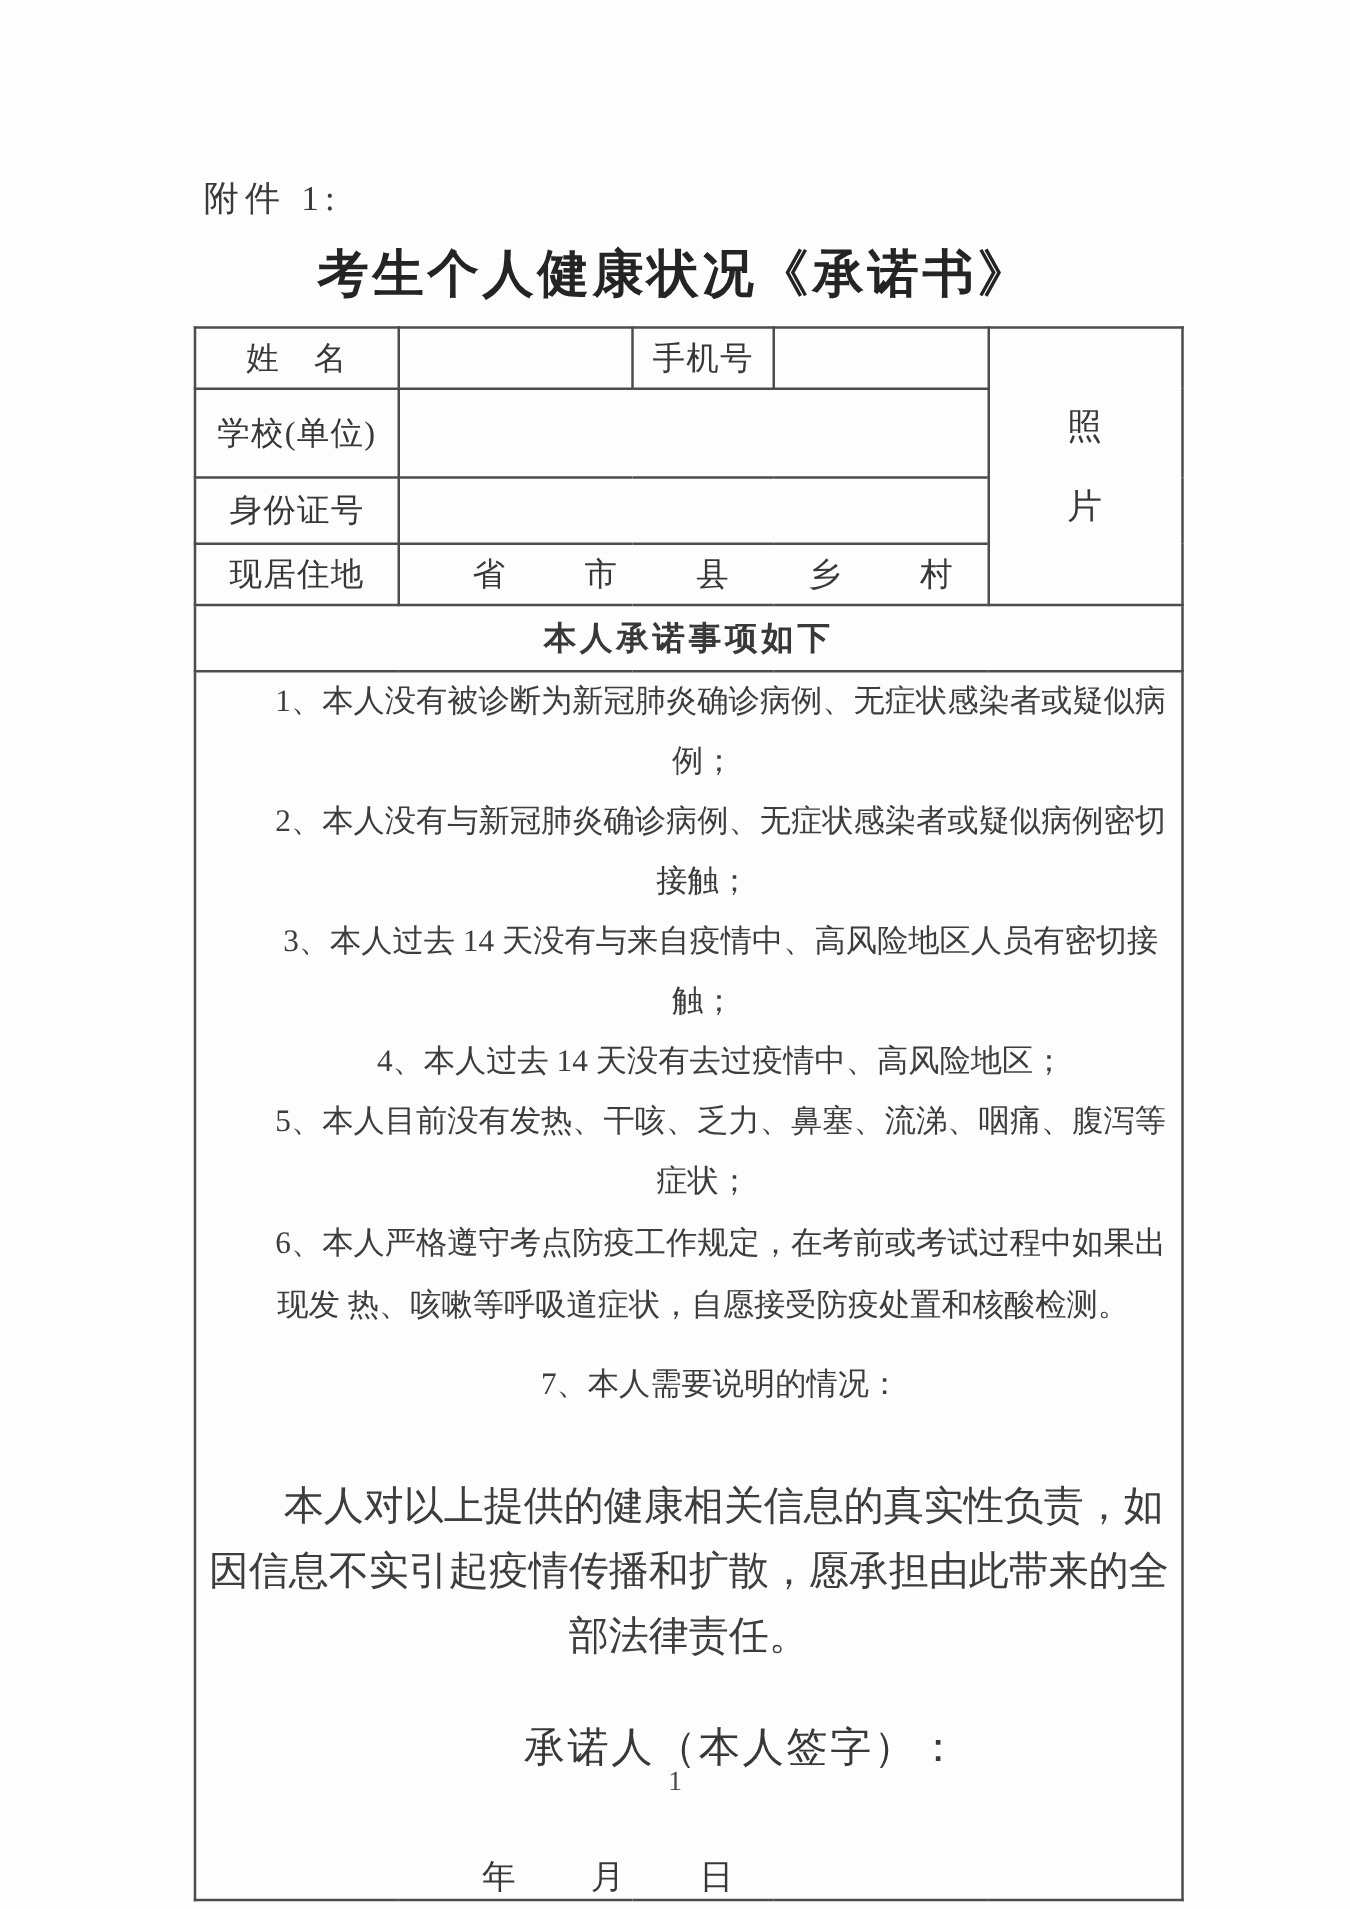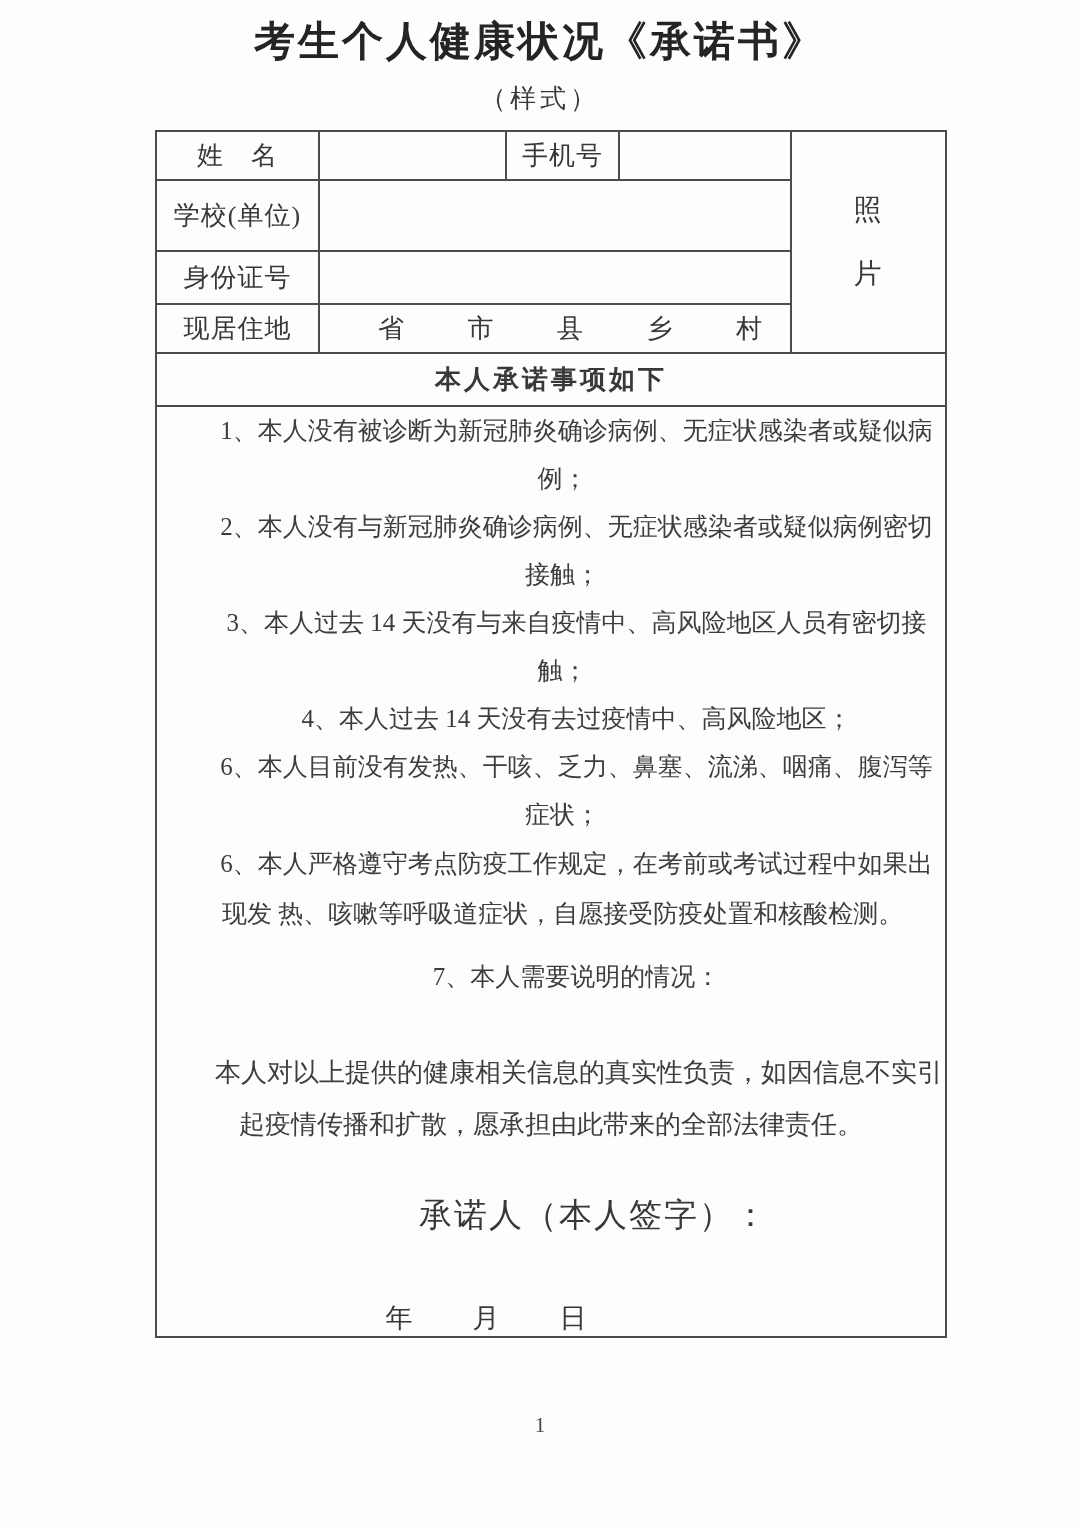--- a/index.html
+++ b/index.html
@@ -90,21 +90,21 @@
     font-size:25px;
     line-height:48px;
     text-indent:28px;
     color:#3d3d3d;
     padding-left:23px;
   }
   .item-6{line-height:50px;}
   .item-7{margin-top:14px;}
   .declaration{
     margin:46px 0 0 0;
-    font-size:26px;
+    font-size:32px;
     line-height:52px;
     text-indent:56px;
     color:#3d3d3d;
   }
   .signature-line{
     margin:42px 0 0 0;
     font-size:33px;
     text-align:center;
     padding-left:86px;
     letter-spacing:2px;
@@ -122,24 +122,24 @@
     text-align:center;
     font-size:22px;
     color:#4a4a4a;
   }
 </style>
 </head>
 <body>
 
 <div class="page">
 
+  <p class="attachment">附件 1:</p>
 
   <h1 class="doc-title">考生个人健康状况《承诺书》</h1>
 
-  <p class="doc-subtitle">（样式）</p>
 
   <table class="form-table">
     <colgroup>
       <col style="width:163px">
       <col style="width:187px">
       <col style="width:113px">
       <col style="width:172px">
       <col style="width:155px">
     </colgroup>
     <tbody>
@@ -177,21 +177,21 @@
       </tr>
       <tr class="r5">
         <td colspan="5" class="section-header-cell">本人承诺事项如下</td>
       </tr>
       <tr>
         <td colspan="5" class="content-cell">
           <p class="item">1、本人没有被诊断为新冠肺炎确诊病例、无症状感染者或疑似病例；</p>
           <p class="item">2、本人没有与新冠肺炎确诊病例、无症状感染者或疑似病例密切接触；</p>
           <p class="item">3、本人过去 14 天没有与来自疫情中、高风险地区人员有密切接触；</p>
           <p class="item">4、本人过去 14 天没有去过疫情中、高风险地区；</p>
-          <p class="item">6、本人目前没有发热、干咳、乏力、鼻塞、流涕、咽痛、腹泻等症状；</p>
+          <p class="item">5、本人目前没有发热、干咳、乏力、鼻塞、流涕、咽痛、腹泻等症状；</p>
           <p class="item item-6">6、本人严格遵守考点防疫工作规定，在考前或考试过程中如果出现发 热、咳嗽等呼吸道症状，自愿接受防疫处置和核酸检测。</p>
           <p class="item item-7">7、本人需要说明的情况：</p>
           <p class="declaration">本人对以上提供的健康相关信息的真实性负责，如因信息不实引起疫情传播和扩散，愿承担由此带来的全部法律责任。</p>
           <p class="signature-line">承诺人（本人签字）：</p>
           <p class="date-line">年　　月　　日</p>
         </td>
       </tr>
     </tbody>
   </table>
 

